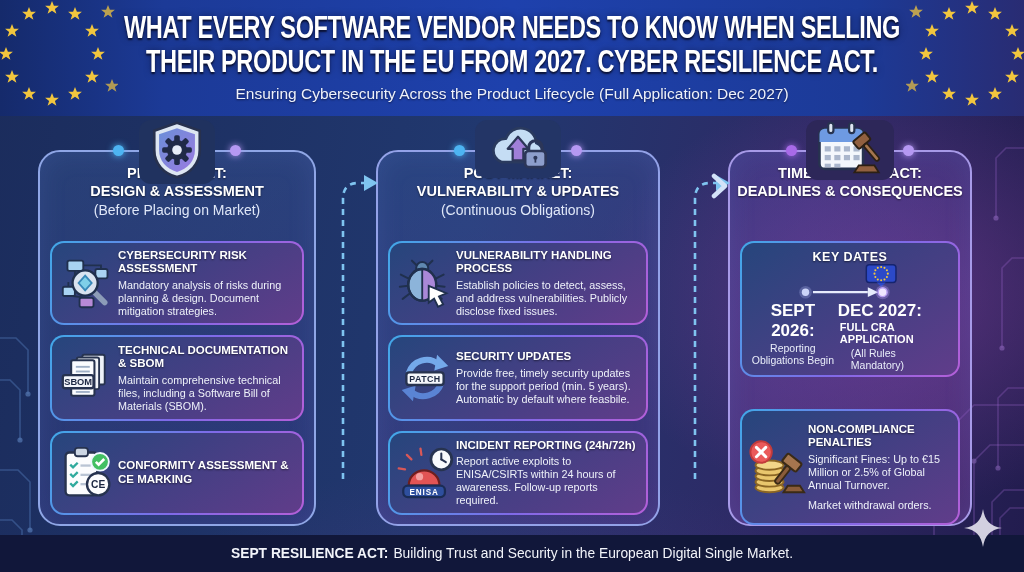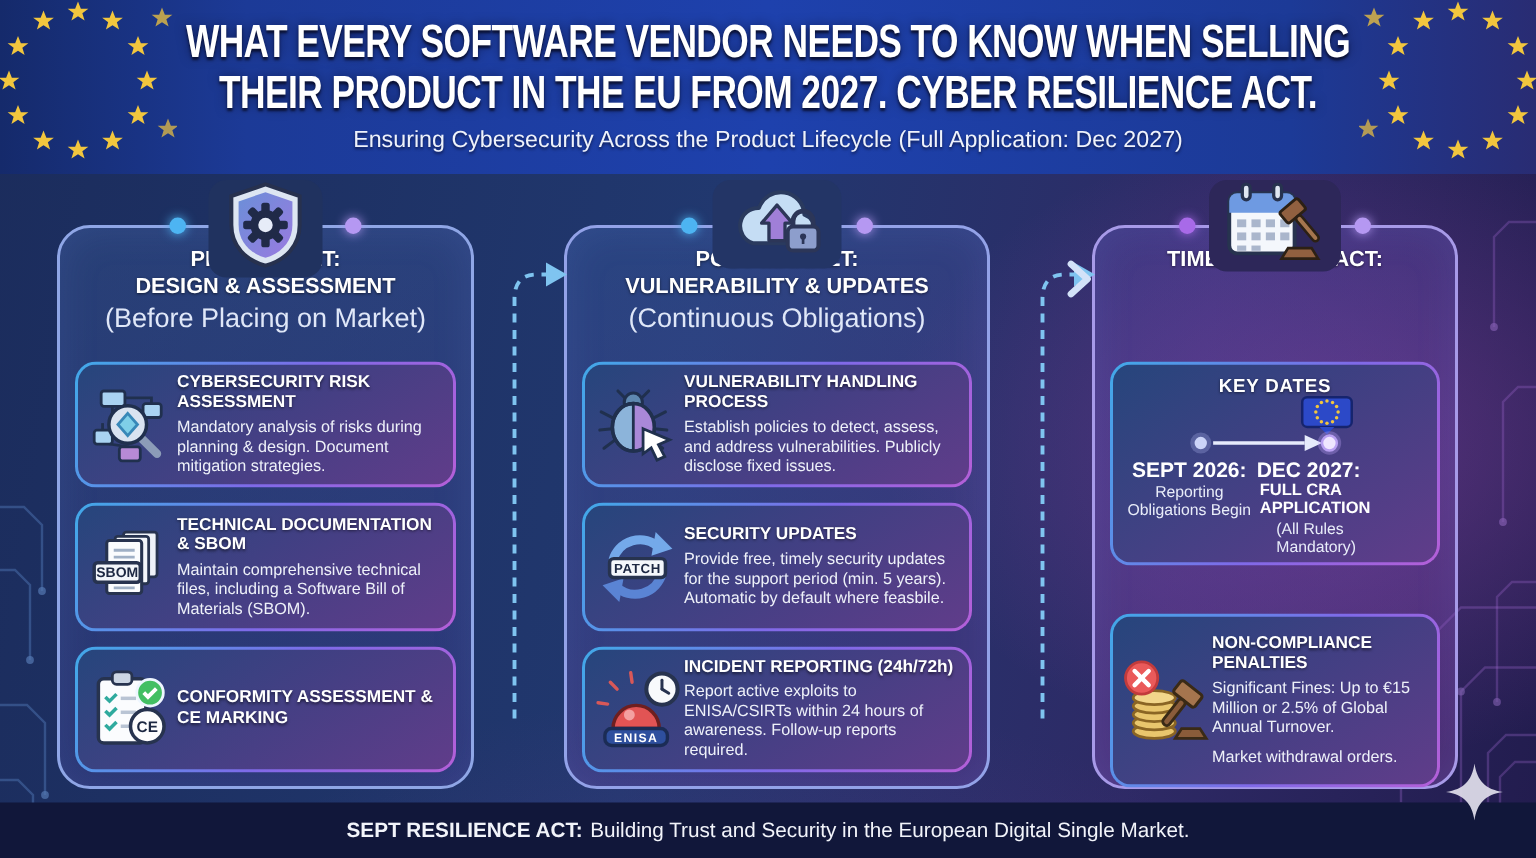--- a/index.html
+++ b/index.html
@@ -33,38 +33,38 @@
   .icon-wrap{position:absolute;top:0;left:50%;transform:translateX(-50%);z-index:3;padding:0 10px;border-radius:12px;}
   .col1 .icon-wrap{background:#20325f;}
   .col2 .icon-wrap{background:#233566;}
   .col3 .icon-wrap{background:#2d2759;}
   .dot{position:absolute;top:25px;width:11px;height:11px;border-radius:50%;z-index:4;}
   .dot.l{left:calc(50% - 64px);background:#4db4f2;box-shadow:0 0 7px #4db4f2;}
   .dot.r{left:calc(50% + 53px);background:#b598f2;box-shadow:0 0 7px #b598f2;}
   .col3 .dot.l{background:#a86ae8;box-shadow:0 0 7px #a86ae8;}
   .col-title{position:absolute;top:44px;left:0;right:0;text-align:center;color:#fff;z-index:2;}
   .col-title .t{font-size:14.5px;font-weight:bold;line-height:1.25;text-shadow:0 1px 2px rgba(0,0,0,.55);}
-  .col-title .s{font-size:18px;color:#dfe7f8;margin-top:2px;}
+  .col-title .s{font-size:14px;color:#dfe7f8;margin-top:2px;}
   
   .cards{position:absolute;top:121px;left:12px;right:12px;display:flex;flex-direction:column;gap:10px;z-index:2;}
   .card{display:flex;align-items:center;border-radius:14px;border:2px solid transparent;box-sizing:border-box;
     background:linear-gradient(150deg,rgba(36,62,116,.93),rgba(90,58,132,.93)) padding-box,
                linear-gradient(120deg,#41a9e8,#7f6ae8 55%,#b45fd8) border-box;
     padding:5px 8px 5px 4px;}
   .h84{height:84px;} .h86{height:86px;} .h136{height:136px;} .h116{height:116px;}
   .card-icon{flex:0 0 62px;display:flex;align-items:flex-end;justify-content:center;}
   .card-text{flex:1;}
   .card-title{font-size:11.5px;font-weight:bold;color:#fff;line-height:1.18;text-shadow:0 1px 2px rgba(0,0,0,.55);}
   .card-body{font-size:10.8px;color:#eef1f9;line-height:1.2;margin-top:3px;}
   
   .kd-card{flex-direction:column;align-items:stretch;padding:7px 6px 4px;}
   .kd-title{text-align:center;font-size:12.5px;font-weight:bold;color:#fff;letter-spacing:.5px;text-shadow:0 1px 2px rgba(0,0,0,.55);}
   .kd-texts{display:flex;margin-top:1px;}
   .kd-l{width:44%;text-align:center;} .kd-r{width:56%;text-align:left;}
-  .kd-date{font-size:14px;font-weight:bold;color:#fff;}
+  .kd-date{font-size:17px;font-weight:bold;color:#fff;}
   .kd-desc{font-size:10.5px;color:#e9edf9;line-height:1.15;width:88px;margin:1px auto 0;}
   .kd-bold{font-size:11px;font-weight:bold;color:#fff;line-height:1.15;width:110px;margin:0 auto;}
   .pen-body2{margin-top:7px;}
   
   .conn{position:absolute;top:159px;z-index:1;}
   .conn1{left:328px;} .conn2{left:680px;}
   .chev{position:absolute;left:710px;top:173px;z-index:1;}
   .sparkle{position:absolute;left:964px;top:509px;z-index:6;}
   .circuit{position:absolute;z-index:0;opacity:.55;}
   .circ-l{left:0;top:320px;} .circ-r{right:0;top:128px;} .circ-br{right:0;bottom:37px;}
@@ -393,20 +393,21 @@
         </g>
         <g transform="rotate(-40 58 30)">
           <rect x="49" y="16" width="18" height="11" rx="2" fill="#916040" stroke="#2c2014" stroke-width="2.2"></rect>
           <rect x="55.5" y="27" width="5" height="24" rx="2.5" fill="#a5754e" stroke="#2c2014" stroke-width="2"></rect>
         </g>
         <path d="M44 60 h28 l-5 -8 h-18 Z" fill="#916040" stroke="#2c2014" stroke-width="2"></path>
       </svg>
     </div>
     <div class="col-title">
       <div class="t">TIMELINE &amp; IMPACT:</div>
+      <div class="t">DEADLINES &amp; CONSEQUENCES</div>
     </div>
     <div class="cards">
       <div class="card kd-card h136">
         <div class="kd-title">KEY DATES</div>
         <svg width="100%" height="48" viewBox="0 0 228 48">
           <rect x="136" y="1" width="40" height="24" rx="4" fill="#2c49c8" stroke="#16246e" stroke-width="2"></rect>
           <g fill="#f2c63e">
             <circle cx="165" cy="13" r="1.4"></circle>
               <circle cx="163.8" cy="17.5" r="1.4"></circle>
               <circle cx="160.5" cy="20.8" r="1.4"></circle>

